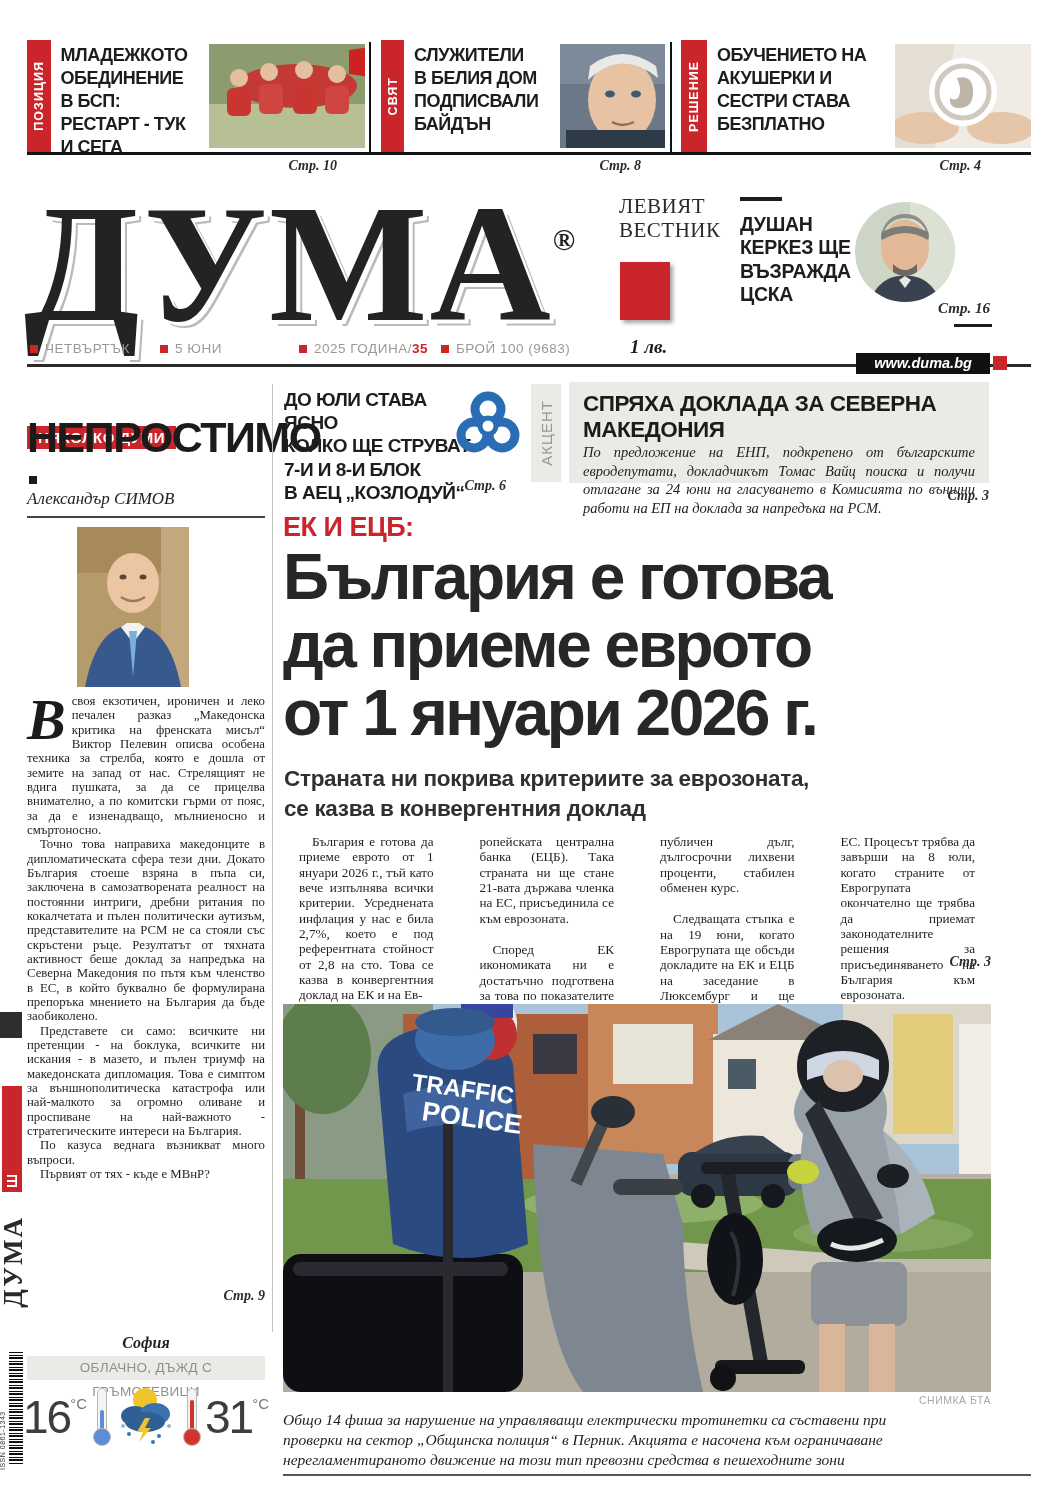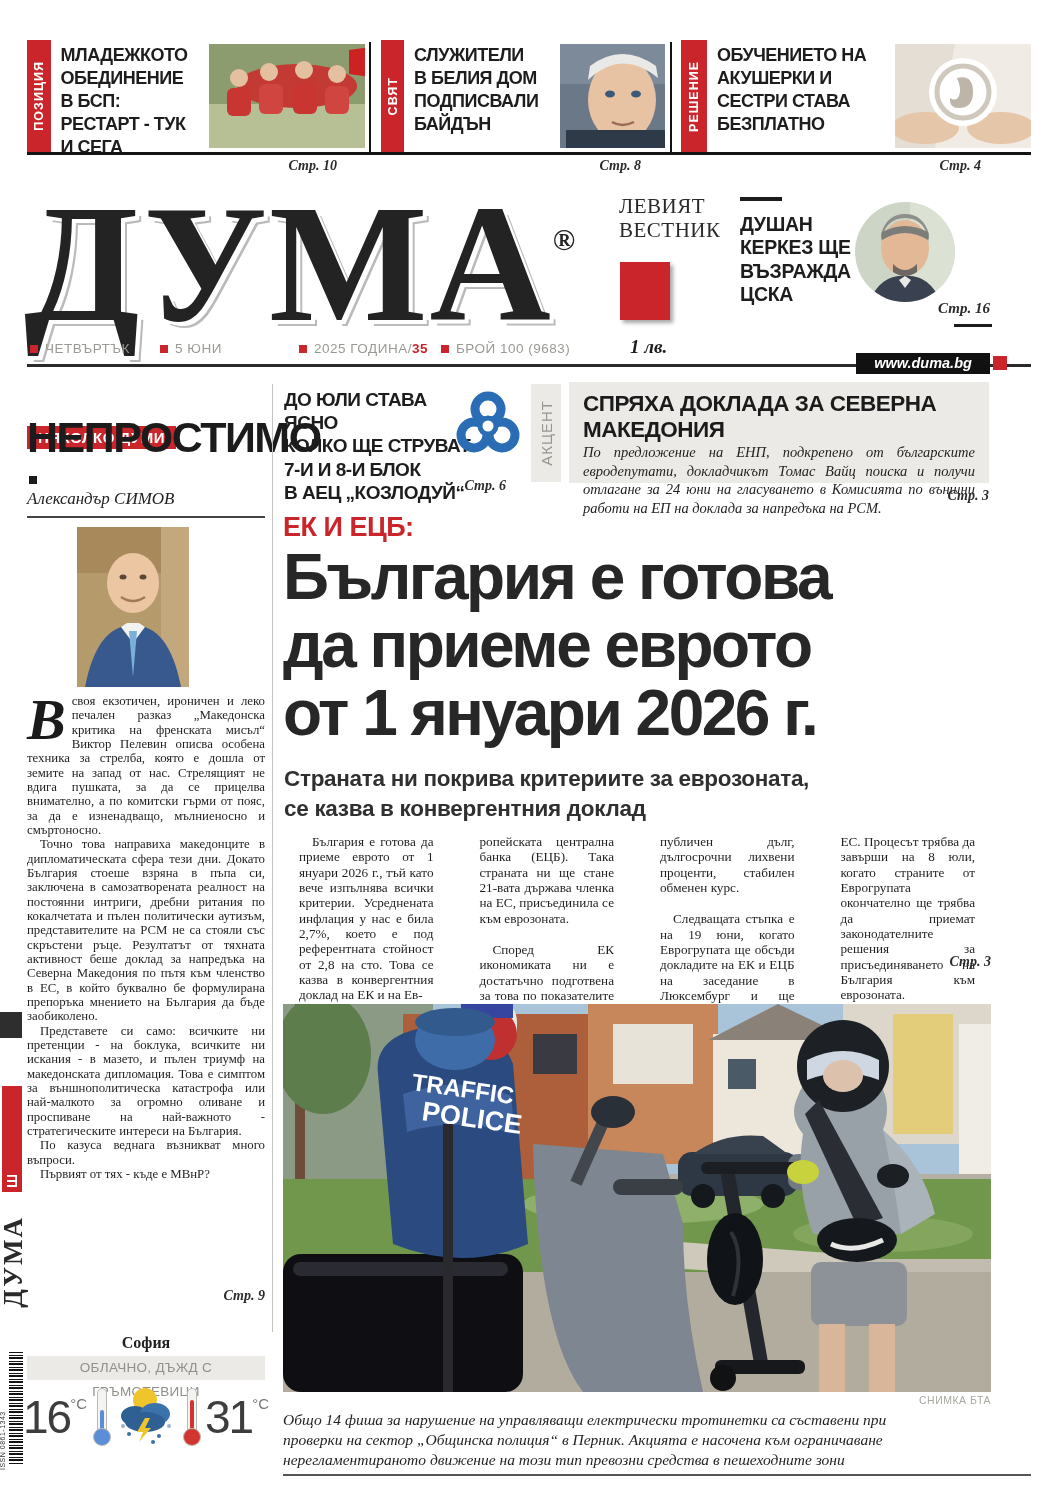--- a/index.html
+++ b/index.html
@@ -51,21 +51,21 @@
   .ophr{left:27px;top:516px;width:238px;height:2px;background:#444;}
   .opphoto{left:77px;top:527px;width:112px;height:160px;overflow:hidden;}
   .opbody{left:27px;top:694px;width:238px;font-family:"Liberation Serif",serif;font-size:12.8px;
           line-height:1.12;text-align:justify;color:#1f1f1f;}
   .opbody p{margin:0;text-indent:13px;}
   .opbody p.first{text-indent:0;}
   .dropcap{float:left;font-family:"Liberation Serif",serif;font-style:italic;font-weight:bold;
            font-size:58px;line-height:0.82;margin:2px 6px 0 0;color:#1b1b1b;}
   .oppage{left:27px;top:1288px;width:238px;text-align:right;}
   .wcity{left:27px;top:1334px;width:238px;text-align:center;font-family:"Liberation Serif",serif;
-         font-weight:bold;font-size:16px;color:#1f1f1f;}
+         font-style:italic;font-weight:bold;font-size:16px;color:#1f1f1f;}
   .wcond{left:27px;top:1356px;width:238px;height:24px;background:#eceae6;color:#90908a;
          font-size:13.5px;text-align:center;line-height:24px;letter-spacing:0.3px;}
   .wrow{left:18px;top:1386px;width:256px;display:flex;align-items:center;justify-content:center;gap:6px;}
   .temp{font-size:46px;color:#3d3d3d;letter-spacing:-2px;}
   .deg{font-size:15px;color:#777;vertical-align:24px;letter-spacing:0;}
   .thermo{position:relative;width:16px;height:58px;}
   .thermo .stem{position:absolute;left:4px;top:0;width:8px;height:44px;border:1.5px solid #b9b9b4;border-radius:5px;background:#f4f4f2;}
   .thermo .fill{position:absolute;left:7px;width:4px;border-radius:3px;}
   .thermo .bulb{position:absolute;left:0;top:40px;width:16px;height:16px;border-radius:50%;}
   .tblue .fill{top:22px;height:20px;background:#5b8ed6;}

